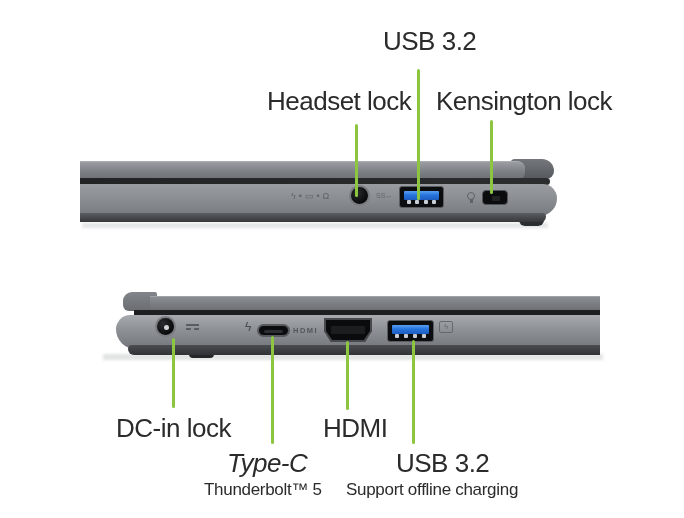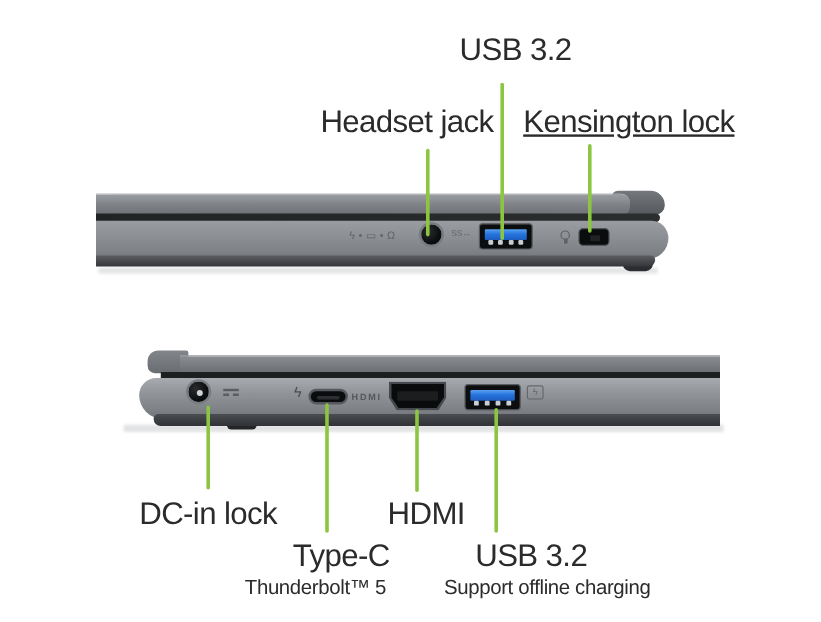--- a/index.html
+++ b/index.html
@@ -102,22 +102,22 @@
     font-size:8px;line-height:9px;text-align:center;color:#5d6065;}
 </style>
 </head>
 <body>
 
 <div class="stage">
 
   <div>
 
     <div class="lbl" style="left:383px;top:27px;">USB 3.2</div>
-    <div class="lbl" style="left:267px;top:87px;">Headset jack</div>
-    <div class="lbl" style="left:436px;top:87px;text-decoration:underline;">Kensington lock</div>
+    <div class="lbl" style="left:267px;top:87px;">Headset lock</div>
+    <div class="lbl" style="left:436px;top:87px;">Kensington lock</div>
 
     <div class="cline" style="left:417px;top:69px;height:131px;"></div>
     <div class="cline" style="left:355px;top:124px;height:73px;"></div>
     <div class="cline" style="left:490px;top:120px;height:74px;"></div>
 
     <div>
       <div class="t-lidcorner"></div>
       <div class="t-lid"></div>
       <div class="t-gap"></div>
       <div class="t-base"></div>
@@ -192,19 +192,19 @@
     </div>
     <div class="offchg">ϟ</div>
 
     <div class="cline" style="left:172px;top:338px;height:70px;"></div>
     <div class="cline" style="left:271px;top:336px;height:108px;"></div>
     <div class="cline" style="left:346px;top:341px;height:69px;"></div>
     <div class="cline" style="left:412px;top:340px;height:104px;"></div>
 
     <div class="lbl" style="left:116px;top:414px;">DC-in lock</div>
     <div class="lbl" style="left:323px;top:414px;">HDMI</div>
-    <div class="lbl" style="left:244px;top:449px;">Type-C</div>
+    <div class="lbl" style="left:227px;top:449px;font-style:italic;">Type-C</div>
     <div class="lbl" style="left:396px;top:449px;">USB 3.2</div>
     <div class="sub" style="left:204px;top:480px;">Thunderbolt™ 5</div>
-    <div class="sub" style="left:346px;top:480px;margin-left:24px;">Support offline charging</div>
+    <div class="sub" style="left:346px;top:480px;">Support offline charging</div>
   </div>
 
 </div>
 
 </body></html>

